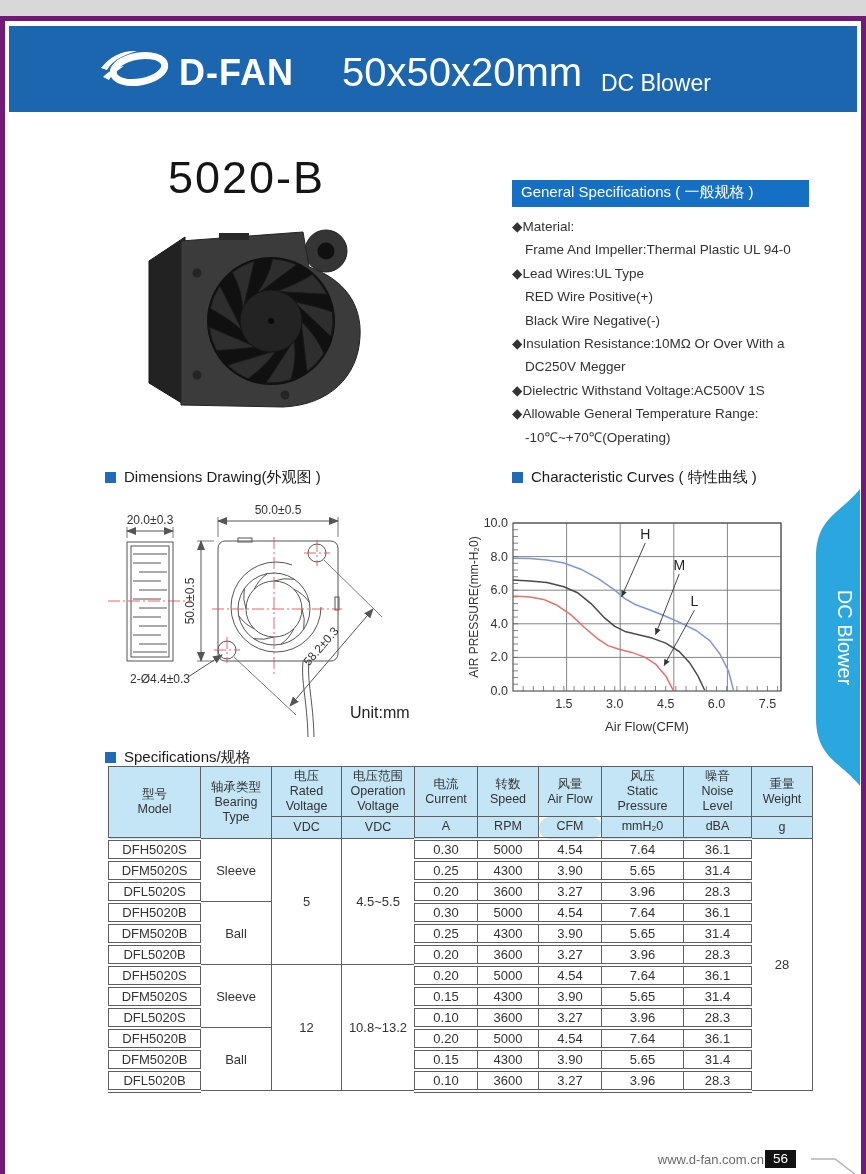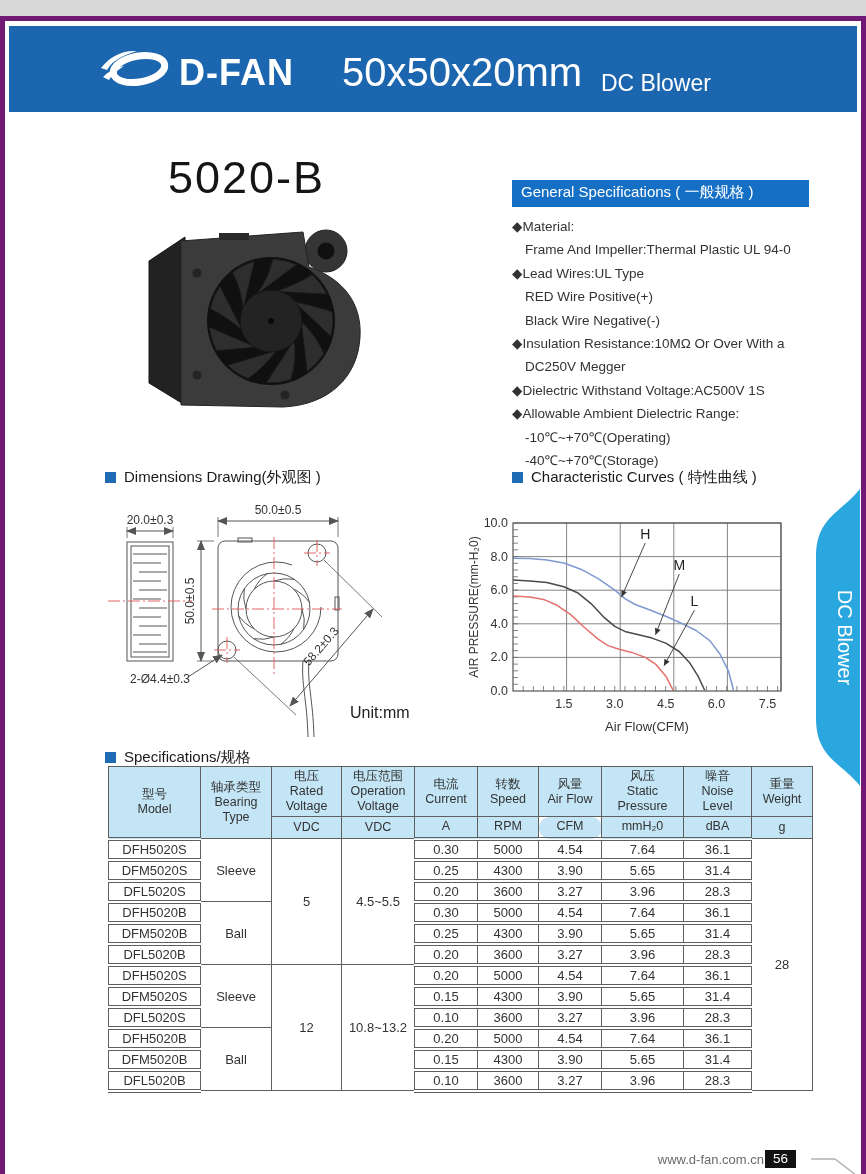--- a/index.html
+++ b/index.html
@@ -75,23 +75,22 @@
     <div class="gs-h">General Specifications ( 一般规格 )</div>
     <div class="gs-list">
         <div class="gs-line">◆Material:</div>
         <div class="gs-line indent">Frame And Impeller:Thermal Plastic UL 94-0</div>
         <div class="gs-line">◆Lead Wires:UL Type</div>
         <div class="gs-line indent">RED Wire Positive(+)</div>
         <div class="gs-line indent">Black Wire Negative(-)</div>
         <div class="gs-line">◆Insulation Resistance:10MΩ Or Over With a</div>
         <div class="gs-line indent">DC250V Megger</div>
         <div class="gs-line">◆Dielectric Withstand Voltage:AC500V 1S</div>
-        <div class="gs-line">◆Allowable Ambient Dielectric Range:</div>
+        <div class="gs-line">◆Allowable General Temperature Range:</div>
         <div class="gs-line indent">-10℃~+70℃(Operating)</div>
-        <div class="gs-line indent">-40℃~+70℃(Storage)</div>
       </div>
   </div>
 
   <div class="sec-title" style="left:507px;top:447px">
     <span class="sec-sq"></span>
     <span>Characteristic Curves ( 特性曲线 )</span>
   </div>
   <div class="sec-title" style="left:100px;top:447px">
     <span class="sec-sq"></span>
     <span>Dimensions Drawing(外观图 )</span>

